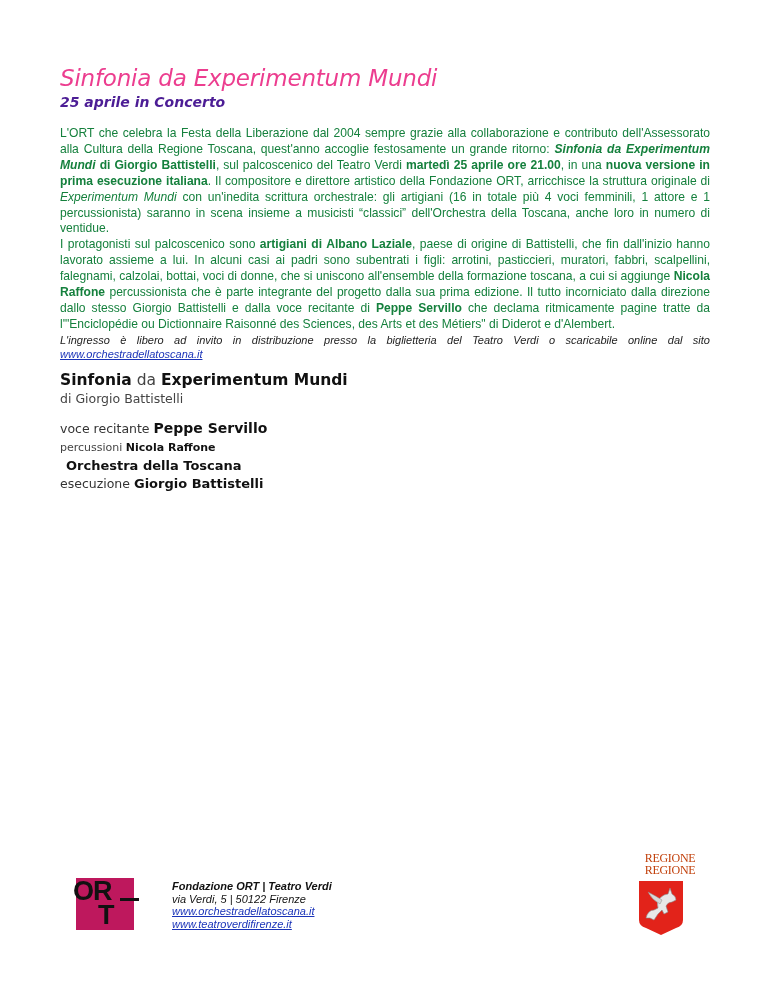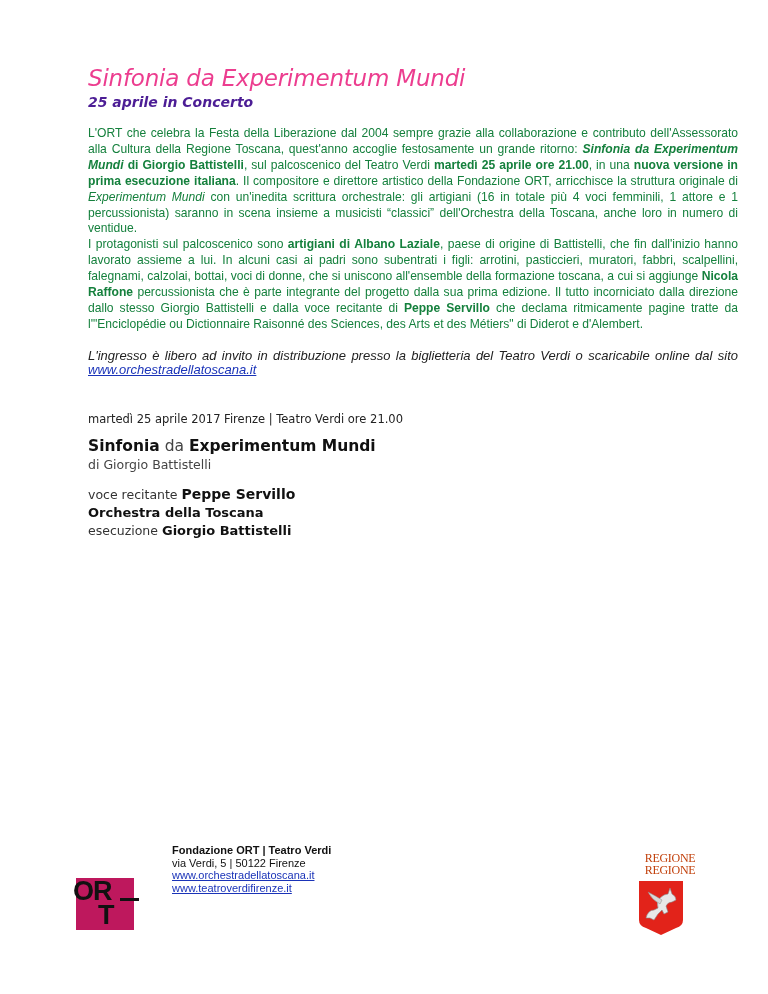--- a/index.html
+++ b/index.html
@@ -10,21 +10,21 @@
     body {
       width: 768px;
       height: 994px;
       position: relative;
       overflow: hidden;
       font-family: "Liberation Sans", sans-serif;
       color: #1a1a1a;
     }
     .page {
       position: absolute;
-      left: 88px;
+      left: 60px;
       top: 64px;
       width: 650px;
     }
     .title {
       font-family: "DejaVu Sans", sans-serif;
       font-style: italic;
       font-weight: normal;
       font-size: 23px;
       color: #ec3d8f;
       margin: 0;
@@ -42,22 +42,21 @@
     .body-text {
       margin-top: 14px;
       font-size: 12.1px;
       line-height: 15.9px;
       text-align: justify;
       color: #15803d;
     }
     .body-text p { margin: 0; }
     .body-text b { font-weight: bold; }
     .note {
-      margin-top: 16px;
-      font-size: 13px;
+      font-size: 11px;
       line-height: 14px;
       font-style: italic;
       text-align: justify;
       color: #222;
     }
     .note a, .footer a {
       color: #1a33b8;
       text-decoration: underline;
     }
     .event-date {
@@ -85,21 +84,21 @@
     .credits {
       margin-top: 12px;
       font-family: "DejaVu Sans", sans-serif;
       color: #333;
     }
     .credits .row { line-height: 17px; }
     .credits .role-lg { font-size: 12.5px; color: #333; }
     .credits .name-lg { font-size: 14px; font-weight: bold; color: #111; }
     .credits .role-sm { font-size: 11px; color: #444; }
     .credits .name-sm { font-size: 11px; font-weight: bold; color: #111; }
-    .credits .org { font-size: 13px; font-weight: bold; color: #111; }
+    .credits .org { font-size: 13px; font-weight: bold; color: #111; margin-left: 6px; }
     .premiere {
       margin-top: 7px;
       font-family: "DejaVu Sans", sans-serif;
       font-style: italic;
       font-size: 12.5px;
       color: #b2233a;
     }
     
     .ort-logo {
       position: absolute;
@@ -135,25 +134,26 @@
       position: absolute;
       left: 44px;
       top: 20px;
       width: 19px;
       height: 3px;
       background: #111;
     }
     .footer {
       position: absolute;
       left: 172px;
-      top: 844px;
+      top: 880px;
       font-family: "Liberation Sans", sans-serif;
       font-size: 11px;
       line-height: 12.5px;
       color: #111;
+      font-style: italic;
     }
     .footer .org-name { font-weight: bold; }
     .rt-logo {
       position: absolute;
       left: 638px;
       top: 852px;
       width: 64px;
     }
     .rt-logo .rt-text {
       font-family: "Liberation Serif", serif;
@@ -178,30 +178,32 @@
 
   <div class="body-text">
     <p><span>L'ORT che celebra la Festa della Liberazione dal 2004 sempre grazie alla collaborazione e contributo dell'Assessorato alla Cultura della Regione Toscana, quest'anno accoglie festosamente un grande ritorno: </span><b><i>Sinfonia da Experimentum Mundi</i><span> di Giorgio Battistelli</span></b><span>, sul palcoscenico del Teatro Verdi </span><b>martedì 25 aprile ore 21.00</b><span>, in una </span><b>nuova versione in prima esecuzione italiana</b><span>. Il compositore e direttore artistico della Fondazione ORT, arricchisce la struttura originale di </span><i>Experimentum Mundi</i><span> con un'inedita scrittura orchestrale: gli artigiani (16 in totale più 4 voci femminili, 1 attore e 1 percussionista) saranno in scena insieme a musicisti “classici” dell'Orchestra della Toscana, anche loro in numero di ventidue.</span></p>
     <p><span>I protagonisti sul palcoscenico sono </span><b>artigiani di Albano Laziale</b><span>, paese di origine di Battistelli, che fin dall'inizio hanno lavorato assieme a lui. In alcuni casi ai padri sono subentrati i figli: arrotini, pasticcieri, muratori, fabbri, scalpellini, falegnami, calzolai, bottai, voci di donne, che si uniscono all'ensemble della formazione toscana, a cui si aggiunge </span><b>Nicola Raffone</b><span> percussionista che è parte integrante del progetto dalla sua prima edizione. Il tutto incorniciato dalla direzione dallo stesso Giorgio Battistelli e dalla voce recitante  di </span><b>Peppe  Servillo</b><span> che declama ritmicamente pagine tratte da l'"Enciclopédie ou Dictionnaire Raisonné des Sciences, des Arts et des Métiers" di Diderot e d'Alembert.</span></p>
   </div>
 
   <div class="note">
     <span>L'ingresso è libero ad invito in distribuzione presso la biglietteria del Teatro Verdi o scaricabile online dal sito </span><a href="#">www.orchestradellatoscana.it</a>
   </div>
 
-  <div class="event-date">martedì 25 aprile 2017 Firenze | Teatro Verdi ore 21.00</div>
 
   <div class="work-title">
     <span class="strong">Sinfonia</span><span class="light"> da </span><span class="strong">Experimentum Mundi</span>
   </div>
   <div class="composer">di Giorgio Battistelli</div>
 
   <div class="credits">
     <div class="row">
       <span class="role-lg">voce recitante </span><span class="name-lg">Peppe Servillo</span>
+    </div>
+    <div class="row">
+      <span class="role-sm">percussioni </span><span class="name-sm">Nicola Raffone</span>
     </div>
     <div class="row">
       <span class="org">Orchestra della Toscana</span>
     </div>
     <div class="row">
       <span class="role-lg">esecuzione </span><span class="name-lg" style="font-size:13px">Giorgio Battistelli</span>
     </div>
   </div>
 
 </div>

